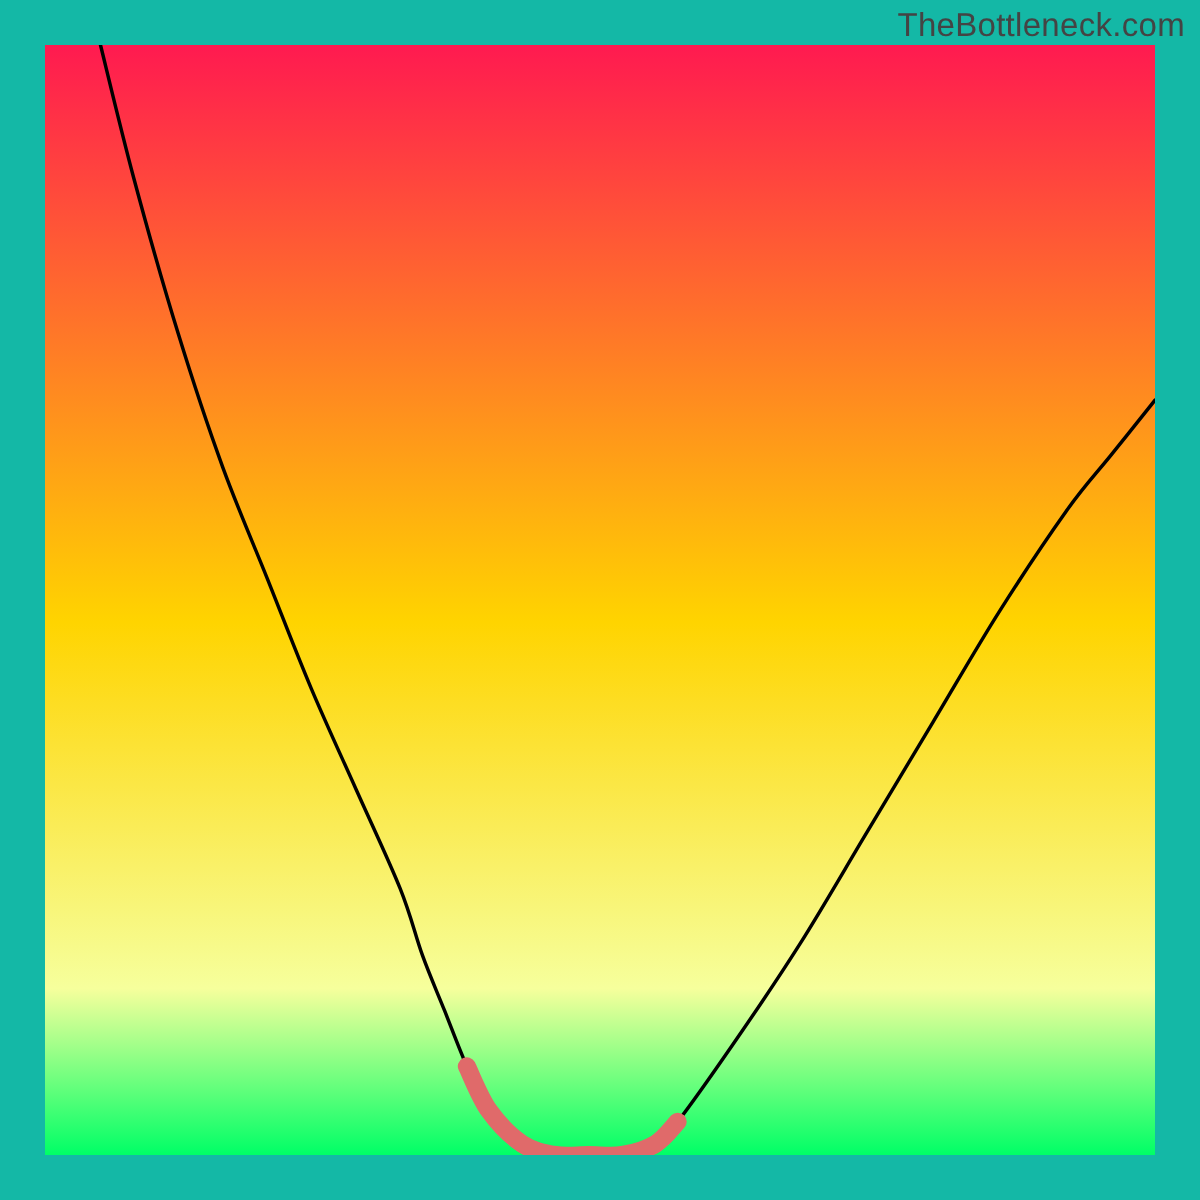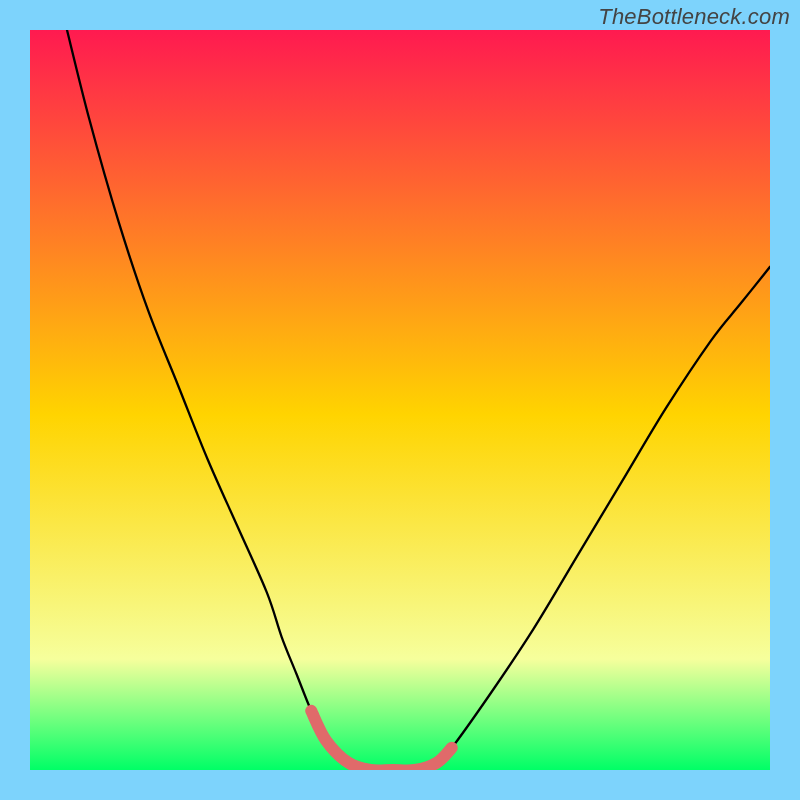--- a/index.html
+++ b/index.html
@@ -8,22 +8,21 @@
     width: 800px;
     height: 800px;
     overflow: hidden;
     background: #000;
     font-family: Arial, Helvetica, sans-serif;
   }
   .frame {
     position: relative;
     width: 800px;
     height: 800px;
-    background: #7dd3fc;
-    font-style: italic;
+    background: #14b8a6;
   }
   .watermark {
     position: absolute;
     top: 4px;
     right: 10px;
     color: #444;
     font-size: 22px;
     font-weight: 500;
     letter-spacing: 0.2px;
     z-index: 20;

